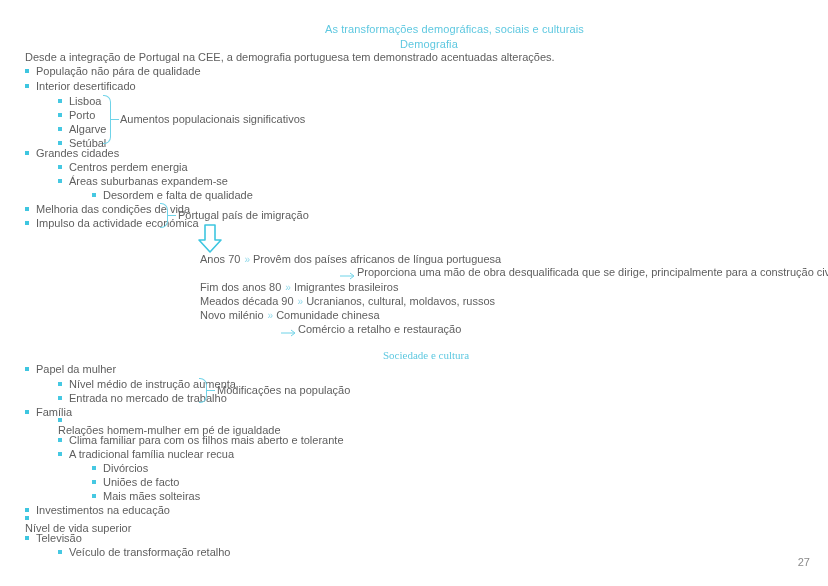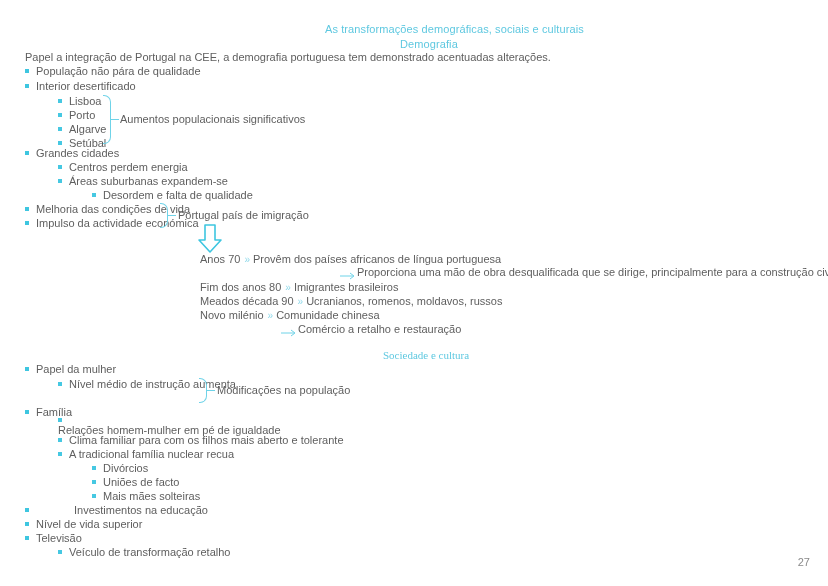--- a/index.html
+++ b/index.html
@@ -112,21 +112,21 @@
   .flowline { position: absolute; font-size: 11px; color: #5e5e5e; white-space: nowrap; display: flex; align-items: baseline; }
 </style>
 </head>
 <body>
 
 <div class="slide">
 
   <div class="abs title" style="left:325px; top:23px;">As transformações demográficas, sociais e culturais</div>
   <div class="abs title" style="left:400px; top:38px;">Demografia</div>
 
-  <div class="abs intro" style="left:25px; top:51px;">Papel a integração de Portugal na CEE, a demografia portuguesa tem demonstrado acentuadas alterações.</div>
+  <div class="abs intro" style="left:25px; top:51px;">Desde a integração de Portugal na CEE, a demografia portuguesa tem demonstrado acentuadas alterações.</div>
 
   <div class="bullet lvl1" style="left:25px; top:65px;">
     <span class="dot"></span>
     <span>População não pára de qualidade</span>
   </div>
   <div class="bullet lvl1" style="left:25px; top:80px;">
     <span class="dot"></span>
     <span>Interior desertificado</span>
   </div>
 
@@ -203,21 +203,21 @@
 
   <div class="flowline" style="left:200px; top:281px;">
     <span>Fim dos anos 80</span>
     <span class="chev">»</span>
     <span>Imigrantes brasileiros</span>
   </div>
 
   <div class="flowline" style="left:200px; top:295px;">
     <span>Meados década 90</span>
     <span class="chev">»</span>
-    <span>Ucranianos, romenos, moldavos, russos</span>
+    <span>Ucranianos, cultural, moldavos, russos</span>
   </div>
 
   <div class="flowline" style="left:200px; top:309px;">
     <span>Novo milénio</span>
     <span class="chev">»</span>
     <span>Comunidade chinesa</span>
   </div>
 
   <div class="thin-arrow" style="left:281px; top:324px;">
     <svg viewBox="0 0 16 10" width="16" height="10">
@@ -230,20 +230,24 @@
   <div class="abs section-title" style="left:383px; top:349px;font-family:Liberation Serif, serif;">Sociedade e cultura</div>
 
   <div class="bullet lvl1" style="left:25px; top:363px;">
     <span class="dot"></span>
     <span>Papel da mulher</span>
   </div>
   <div class="bullet lvl2" style="left:58px; top:378px;">
     <span class="dot"></span>
     <span>Nível médio de instrução aumenta</span>
   </div>
+  <div class="bullet lvl2" style="left:58px; top:392px;">
+    <span class="dot"></span>
+    <span>Entrada no mercado de trabalho</span>
+  </div>
 
   <div class="bracket" style="left:199px; top:378px; width:8px; height:25px;"></div>
   <div class="bracket-dash" style="left:206px; top:390px;"></div>
   <div class="abs body-text" style="left:217px; top:384px;">Modificações na população</div>
 
   <div class="bullet lvl1" style="left:25px; top:406px;">
     <span class="dot"></span>
     <span>Família</span>
   </div>
   <div class="bullet lvl2" style="left:58px; top:420px;flex-direction:column;">
@@ -264,25 +268,25 @@
   </div>
   <div class="bullet lvl3" style="left:92px; top:476px;">
     <span class="dot"></span>
     <span>Uniões de facto</span>
   </div>
   <div class="bullet lvl3" style="left:92px; top:490px;">
     <span class="dot"></span>
     <span>Mais mães solteiras</span>
   </div>
 
-  <div class="bullet lvl1" style="left:25px; top:504px;gap:38px;">
+  <div class="bullet lvl1" style="left:25px; top:504px;">
     <span class="dot"></span>
     <span>Investimentos na educação</span>
   </div>
-  <div class="bullet lvl1" style="left:25px; top:518px;">
+  <div class="bullet lvl1" style="left:25px; top:518px;flex-direction:column;">
     <span class="dot"></span>
     <span>Nível de vida superior</span>
   </div>
   <div class="bullet lvl1" style="left:25px; top:532px;">
     <span class="dot"></span>
     <span>Televisão</span>
   </div>
   <div class="bullet lvl2" style="left:58px; top:546px;">
     <span class="dot"></span>
     <span>Veículo de transformação retalho</span>

